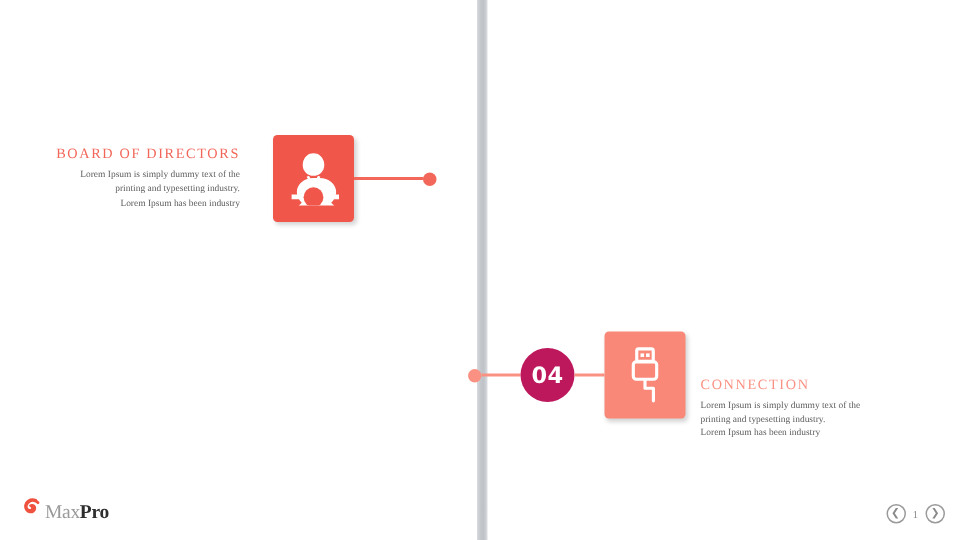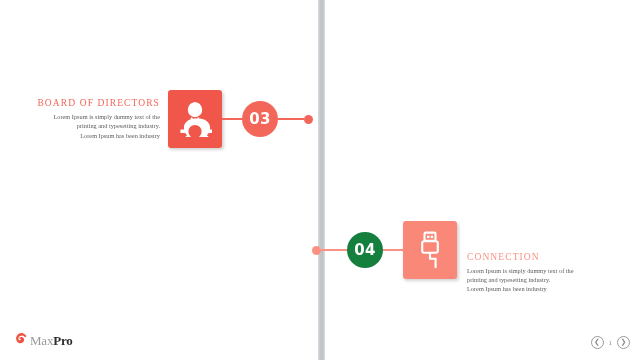--- a/index.html
+++ b/index.html
@@ -37,21 +37,21 @@
     display: flex;
     align-items: center;
   }
   .step-left  { left: 8px;  top: 90px; width: 320px; flex-direction: row; }
   .step-right { left: 312px; top: 207px; width: 324px; flex-direction: row; }
 
   
   .txt {
     width: 152px;
   }
-  .txt-left  { text-align: right; padding-right: 8px; }
+  .txt-left  { text-align: right; padding-right: 22px; }
   .txt-right { text-align: left;  padding-left: 10px; }
 
   .headline {
     font-family: "Liberation Serif", serif;
     font-size: 9.5px;
     letter-spacing: 1.1px;
     margin: 0 0 4px 0;
     white-space: nowrap;
   }
   .headline.dark  { color: #f2675a; }
@@ -100,21 +100,21 @@
     display: flex;
     align-items: center;
     justify-content: center;
     color: #ffffff;
     font-family: "DejaVu Sans", sans-serif;
     font-weight: bold;
     font-size: 15px;
     letter-spacing: 0.3px;
   }
   .badge.dark  { background: #f2675a; }
-  .badge.light { background: #15803d; }
+  .badge.light { background: #be185d; }
 
   
   .dot {
     width: 9px;
     height: 9px;
     border-radius: 50%;
     flex: none;
   }
   .dot.dark  { background: #f2675a; }
   .dot.light { background: #fb9183; }
@@ -196,21 +196,20 @@
 
           <path d="M17 17.6c-6.1 0-11.1 4.1-11.1 9.2 0 0.6 0.1 1.2 0.2 1.8H2.4v3.3h4.9c0.5 0.8 1.1 1.5 1.9 2.2l-2.4 2.4 2.3 2.3 2.6-2.6c1 0.5 2.1 0.8 3.3 1v3.4h3.3v-3.2h1.4v3.2h3.3v-3.4c1.2-0.2 2.3-0.5 3.3-1l2.6 2.6 2.3-2.3-2.4-2.4c0.8-0.7 1.4-1.4 1.9-2.2h4.9v-3.3h-3.7c0.1-0.6 0.2-1.2 0.2-1.8 0-5.1-5-9.2-11.1-9.2z"></path>
 
           <circle cx="17" cy="30.5" r="6.6" fill="#f0564a"></circle>
         </svg>
       </span>
     </div>
 
     <div class="bar dark seg-a"></div>
 
-    <div class="badge dark">03</div>
 
     <div class="bar dark seg-b"></div>
 
     <div class="dot dark"></div>
   </div>
 
   <div class="step step-right">
 
     <div class="dot light"></div>
 

